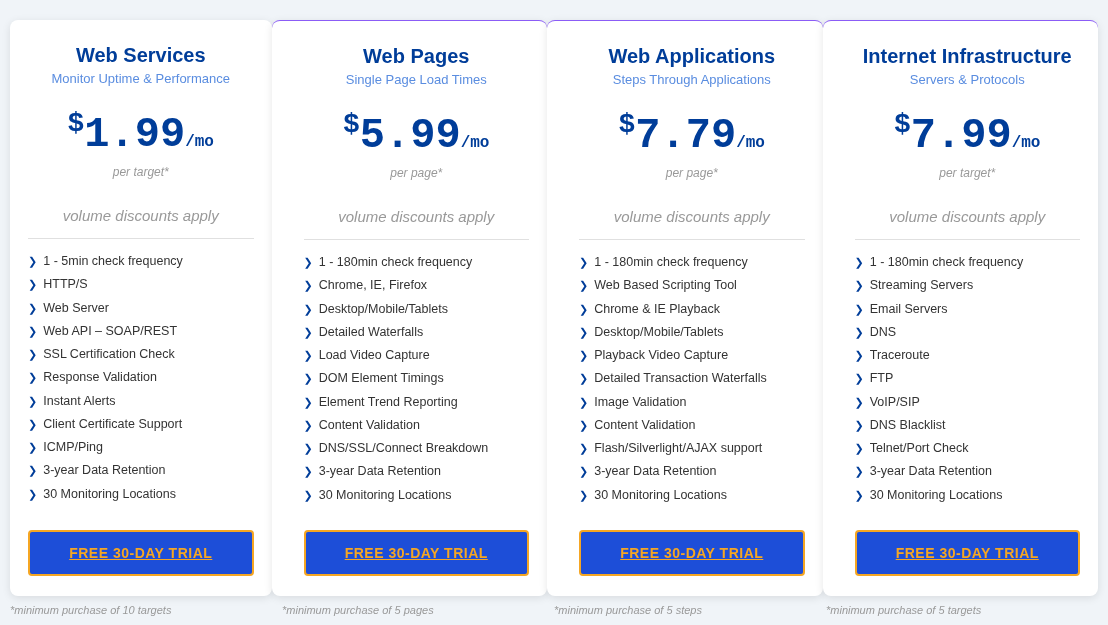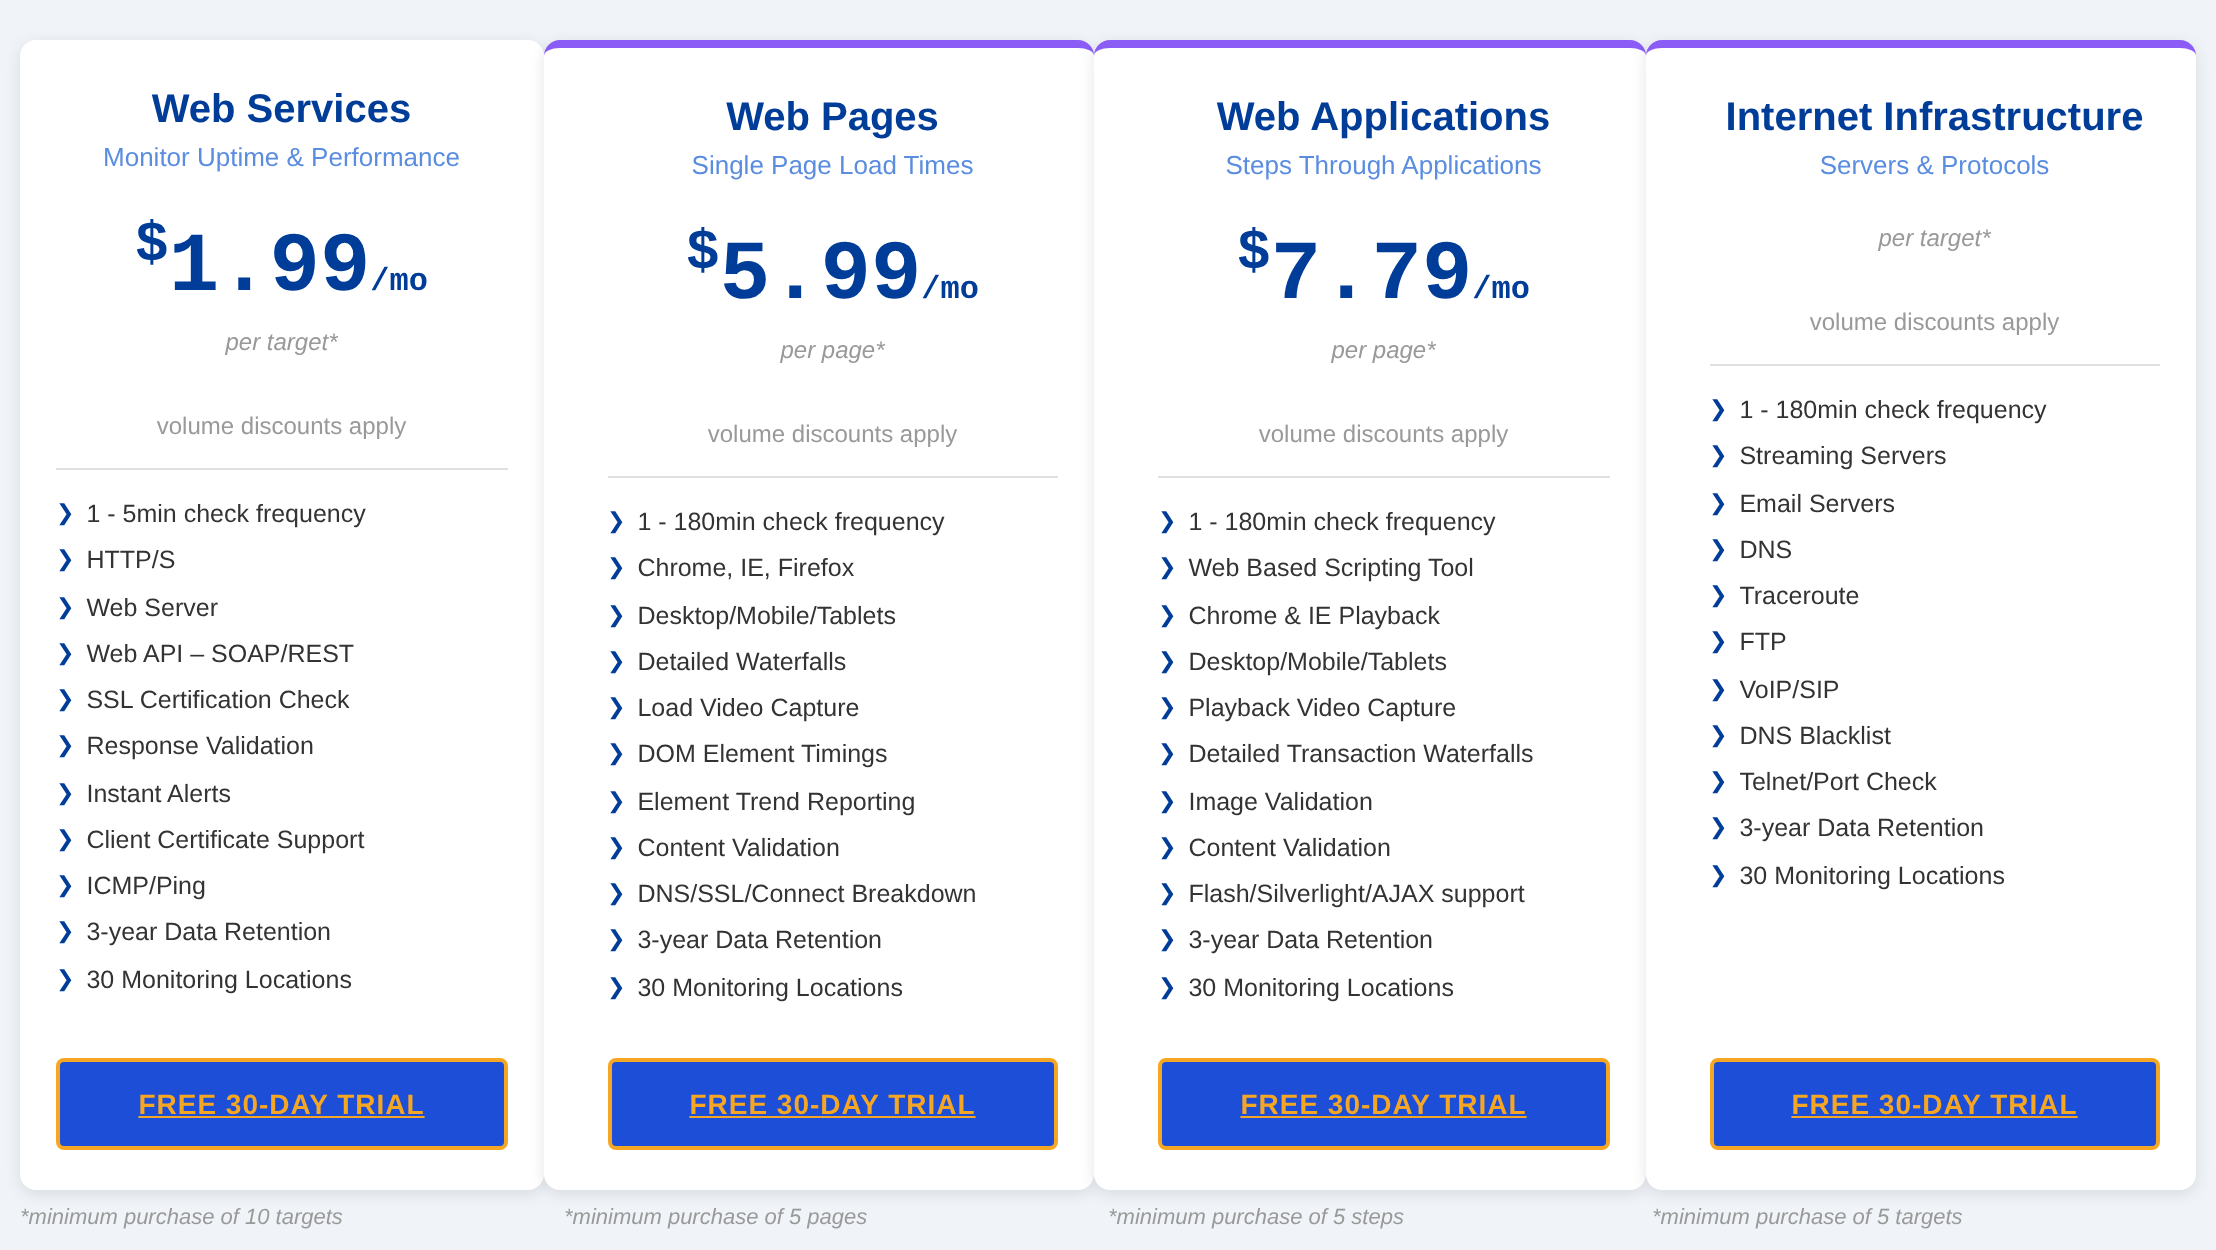--- a/index.html
+++ b/index.html
@@ -24,21 +24,21 @@
       background: #fff;
       border-radius: 8px;
       flex: 1;
       display: flex;
       flex-direction: column;
       padding: 24px 18px 20px;
       box-shadow: 0 2px 8px rgba(0,0,0,0.1);
       position: relative;
     }
     .plan-card.featured {
-      border-top: 4px solid #8b5cf6;
+      border-top: 1px solid #8b5cf6;
       padding-left: 32px;
     }
     .plan-header {
       text-align: center;
       margin-bottom: 12px;
     }
     .plan-title {
       font-size: 20px;
       font-weight: bold;
       color: #003d99;
@@ -67,22 +67,23 @@
       font-size: 16px;
       color: #003d99;
     }
     .plan-per-target {
       font-size: 12px;
       color: #999;
       font-style: italic;
       text-align: center;
     }
     .plan-volume {
-      font-size: 12px;
+      font-size: 15px;
       color: #999;
+      font-style: italic;
       text-align: center;
       margin-bottom: 14px;
       margin-top: 28px;
     }
     .divider {
       border: none;
       border-top: 1px solid #e0e0e0;
       margin-bottom: 14px;
     }
     .feature-list {
@@ -355,20 +356,25 @@
       </li>
 
       </ul>
       <button class="trial-btn">FREE 30-DAY TRIAL</button>
     </div>
     <div class="plan-card featured">
       <div class="plan-header">
         <div class="plan-title">Internet Infrastructure</div>
         <div class="plan-subtitle">Servers &amp; Protocols</div>
       </div>
+      <div class="plan-price-block">
+        <span class="plan-price">
+          <span class="dollar">$</span>7.99<span class="per">/mo</span>
+        </span>
+      </div>
       <div class="plan-per-target">per target*</div>
       <div class="plan-volume">volume discounts apply</div>
       <hr class="divider">
       <ul class="feature-list">
 
       <li>
         <span class="chevron">❯</span>
         <span>1 - 180min check frequency</span>
       </li>
 

